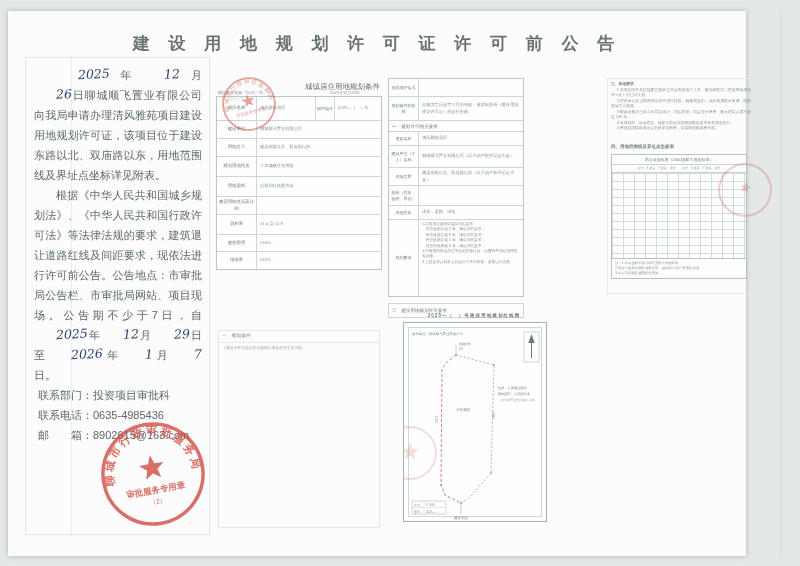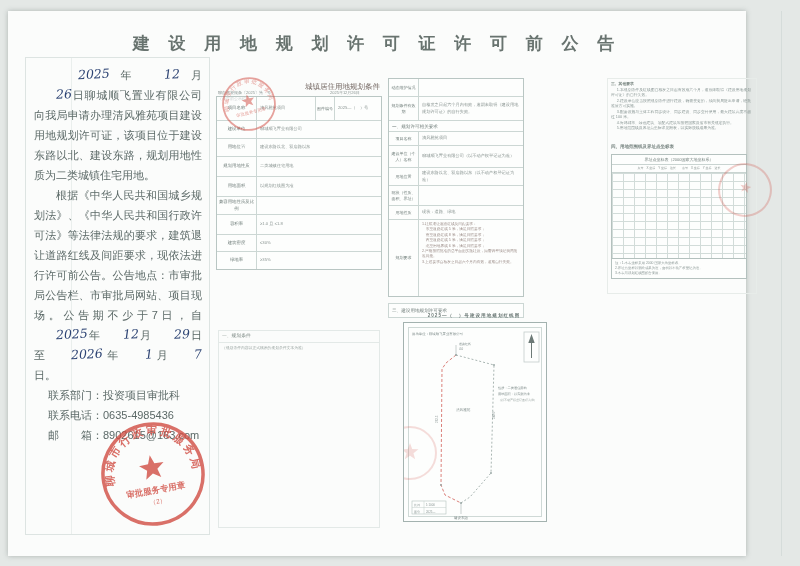--- a/index.html
+++ b/index.html
@@ -11,21 +11,21 @@
              font-size:17px;font-weight:bold;letter-spacing:7px;color:#68736f;}
   
   .left-panel{position:absolute;left:17px;top:46px;width:183px;height:476px;
               border:1px solid #dde4e2;}
   .crease{position:absolute;left:45px;top:0;width:1px;height:100%;background:#eaefed;}
   .ann-body{position:absolute;left:8px;top:7px;width:168px;font-size:11px;line-height:20px;
             color:#5b6967;text-align:justify;}
   .ann-body p{margin:0;text-indent:2em;}
   .hw{font-family:"DejaVu Serif",serif;font-style:italic;color:#2c4373;font-size:12.5px;
       display:inline-block;transform:rotate(-3deg);line-height:0;}
-  .contact{margin-left:14px;}
+  .contact{margin-left:4px;}
   
   .seal{position:absolute;}
   
   .f-title{position:absolute;font-weight:normal;color:#756964;text-align:right;}
   .meta{position:absolute;font-size:4px;color:#8b9694;line-height:6px;}
   .f-table{position:absolute;border:1px solid #b9c6c3;background:rgba(255,255,255,.55);}
   .frow{display:flex;border-bottom:1px solid #ccd7d4;box-sizing:border-box;}
   .frow:last-child{border-bottom:none;}
   .fl{width:40px;border-right:1px solid #ccd7d4;font-size:4.4px;color:#73807d;
       display:flex;align-items:center;justify-content:center;text-align:center;
@@ -62,21 +62,21 @@
 <body>
 
 <div class="stage">
  <div class="page">
 
   <div class="doc-title">建 设 用 地 规 划 许 可 证 许 可 前 公 告</div>
 
   <div class="left-panel">
     <div class="crease"></div>
     <div class="ann-body">
-      <p><span class="hw">2025</span><span>年</span><span class="hw">12</span><span>月</span><span class="hw">26</span><span>日聊城顺飞置业有限公司向我局申请办理清风雅苑项目建设用地规划许可证，该项目位于建设东路以北、建设东路，规划用地性质为二类城镇住宅用地。</span></p>
+      <p><span class="hw">2025</span><span>年</span><span class="hw">12</span><span>月</span><span class="hw">26</span><span>日聊城顺飞置业有限公司向我局申请办理清风雅苑项目建设用地规划许可证，该项目位于建设东路以北、双庙路以东，用地范围线及界址点坐标详见附表。</span></p>
       <p><span>根据《中华人民共和国城乡规划法》、《中华人民共和国行政许可法》等法律法规的要求，建筑退让道路红线及间距要求，现依法进行许可前公告。公告地点：市审批局公告栏、市审批局网站、项目现场。公告期不少于7日，自</span><span class="hw">2025</span><span>年</span><span class="hw">12</span><span>月</span><span class="hw">29</span><span>日至</span><span class="hw">2026</span><span>年</span><span class="hw">1</span><span>月</span><span class="hw">7</span><span>日。</span></p>
       <div class="contact">联系部门：投资项目审批科</div>
       <div class="contact">联系电话：0635-4985436</div>
       <div class="contact">邮　　箱：8902615@163.com</div>
 
     </div>
 
     <svg class="seal" style="left:71px;top:360px;opacity:.78;transform:rotate(-10deg);" width="112" height="112" viewBox="0 0 112 112">
       <circle cx="56" cy="56" r="50" fill="none" stroke="#d0493f" stroke-width="3.5"></circle>
       <defs>

